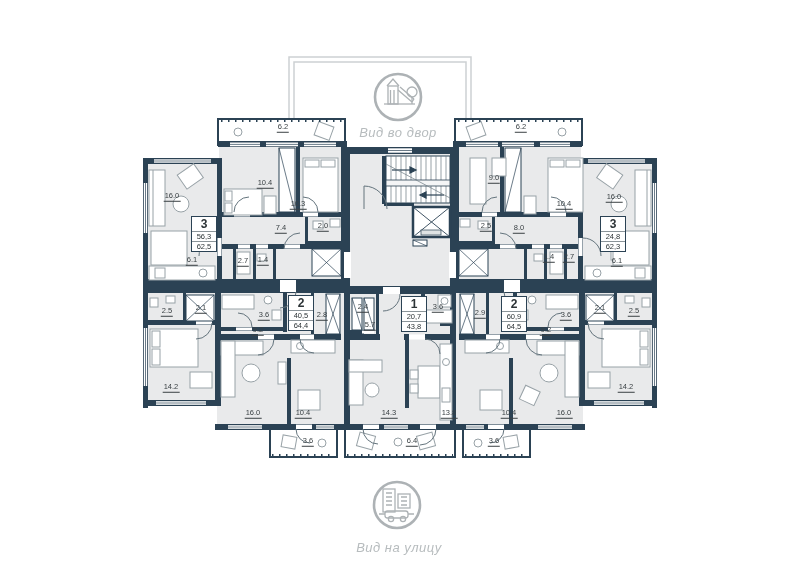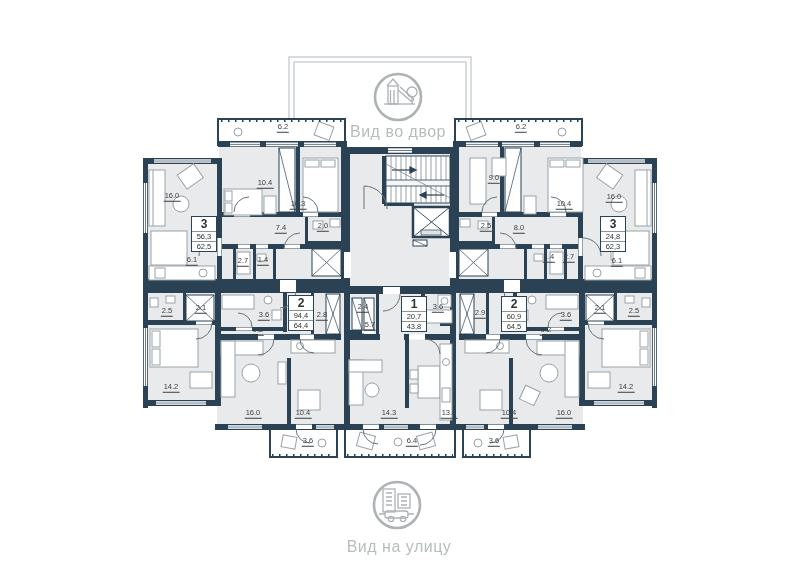--- a/index.html
+++ b/index.html
@@ -4,22 +4,22 @@
 <style>
   html,body{margin:0;padding:0;background:#fff;font-family:"Liberation Sans",sans-serif;}
   #stage{position:relative;width:800px;height:565px;background:#fff;overflow:hidden;}
   #plan-svg{position:absolute;left:0;top:0;}
   .rl{position:absolute;transform:translate(-50%,-55%);font-size:7.5px;line-height:1;
       color:#3a4144;border-bottom:1px solid #3a4144;padding:0 1px 1px 1px;white-space:nowrap;}
   .apt{position:absolute;width:24px;background:#fff;border:1.3px solid #2b4254;text-align:center;
        color:#2c3336;}
   .apt-num{font-size:12px;font-weight:bold;line-height:14px;}
   .apt-a{font-size:7.5px;line-height:9px;border-top:0.8px solid #8b9499;}
-  .viewlab{position:absolute;transform:translate(-50%,-50%);font-size:16px;color:#b7bcbe;
-       letter-spacing:0.5px;white-space:nowrap;}
+  .viewlab{position:absolute;transform:translate(-50%,-50%);font-size:13px;color:#b7bcbe;
+       letter-spacing:0.5px;white-space:nowrap;font-style:italic;}
 </style>
 </head>
 <body>
 
 <div id="stage">
 <svg id="plan-svg" width="800" height="565" viewBox="0 0 800 565">
 
   <g fill="none" stroke="#cdd1d3" stroke-width="1.5">
     <rect x="289" y="57" width="182" height="94"></rect>
     <rect x="294" y="62" width="172" height="89"></rect>
@@ -412,21 +412,21 @@
     <div class="apt-a">56,3</div>
     <div class="apt-a">62,5</div>
   </div>
   <div class="apt" style="left:600px;top:216px">
     <div class="apt-num">3</div>
     <div class="apt-a">24,8</div>
     <div class="apt-a">62,3</div>
   </div>
   <div class="apt" style="left:288px;top:295px">
     <div class="apt-num">2</div>
-    <div class="apt-a">94,4</div>
+    <div class="apt-a">40,5</div>
     <div class="apt-a">64,4</div>
   </div>
   <div class="apt" style="left:401px;top:296px">
     <div class="apt-num">1</div>
     <div class="apt-a">20,7</div>
     <div class="apt-a">43,8</div>
   </div>
   <div class="apt" style="left:501px;top:296px">
     <div class="apt-num">2</div>
     <div class="apt-a">60,9</div>

